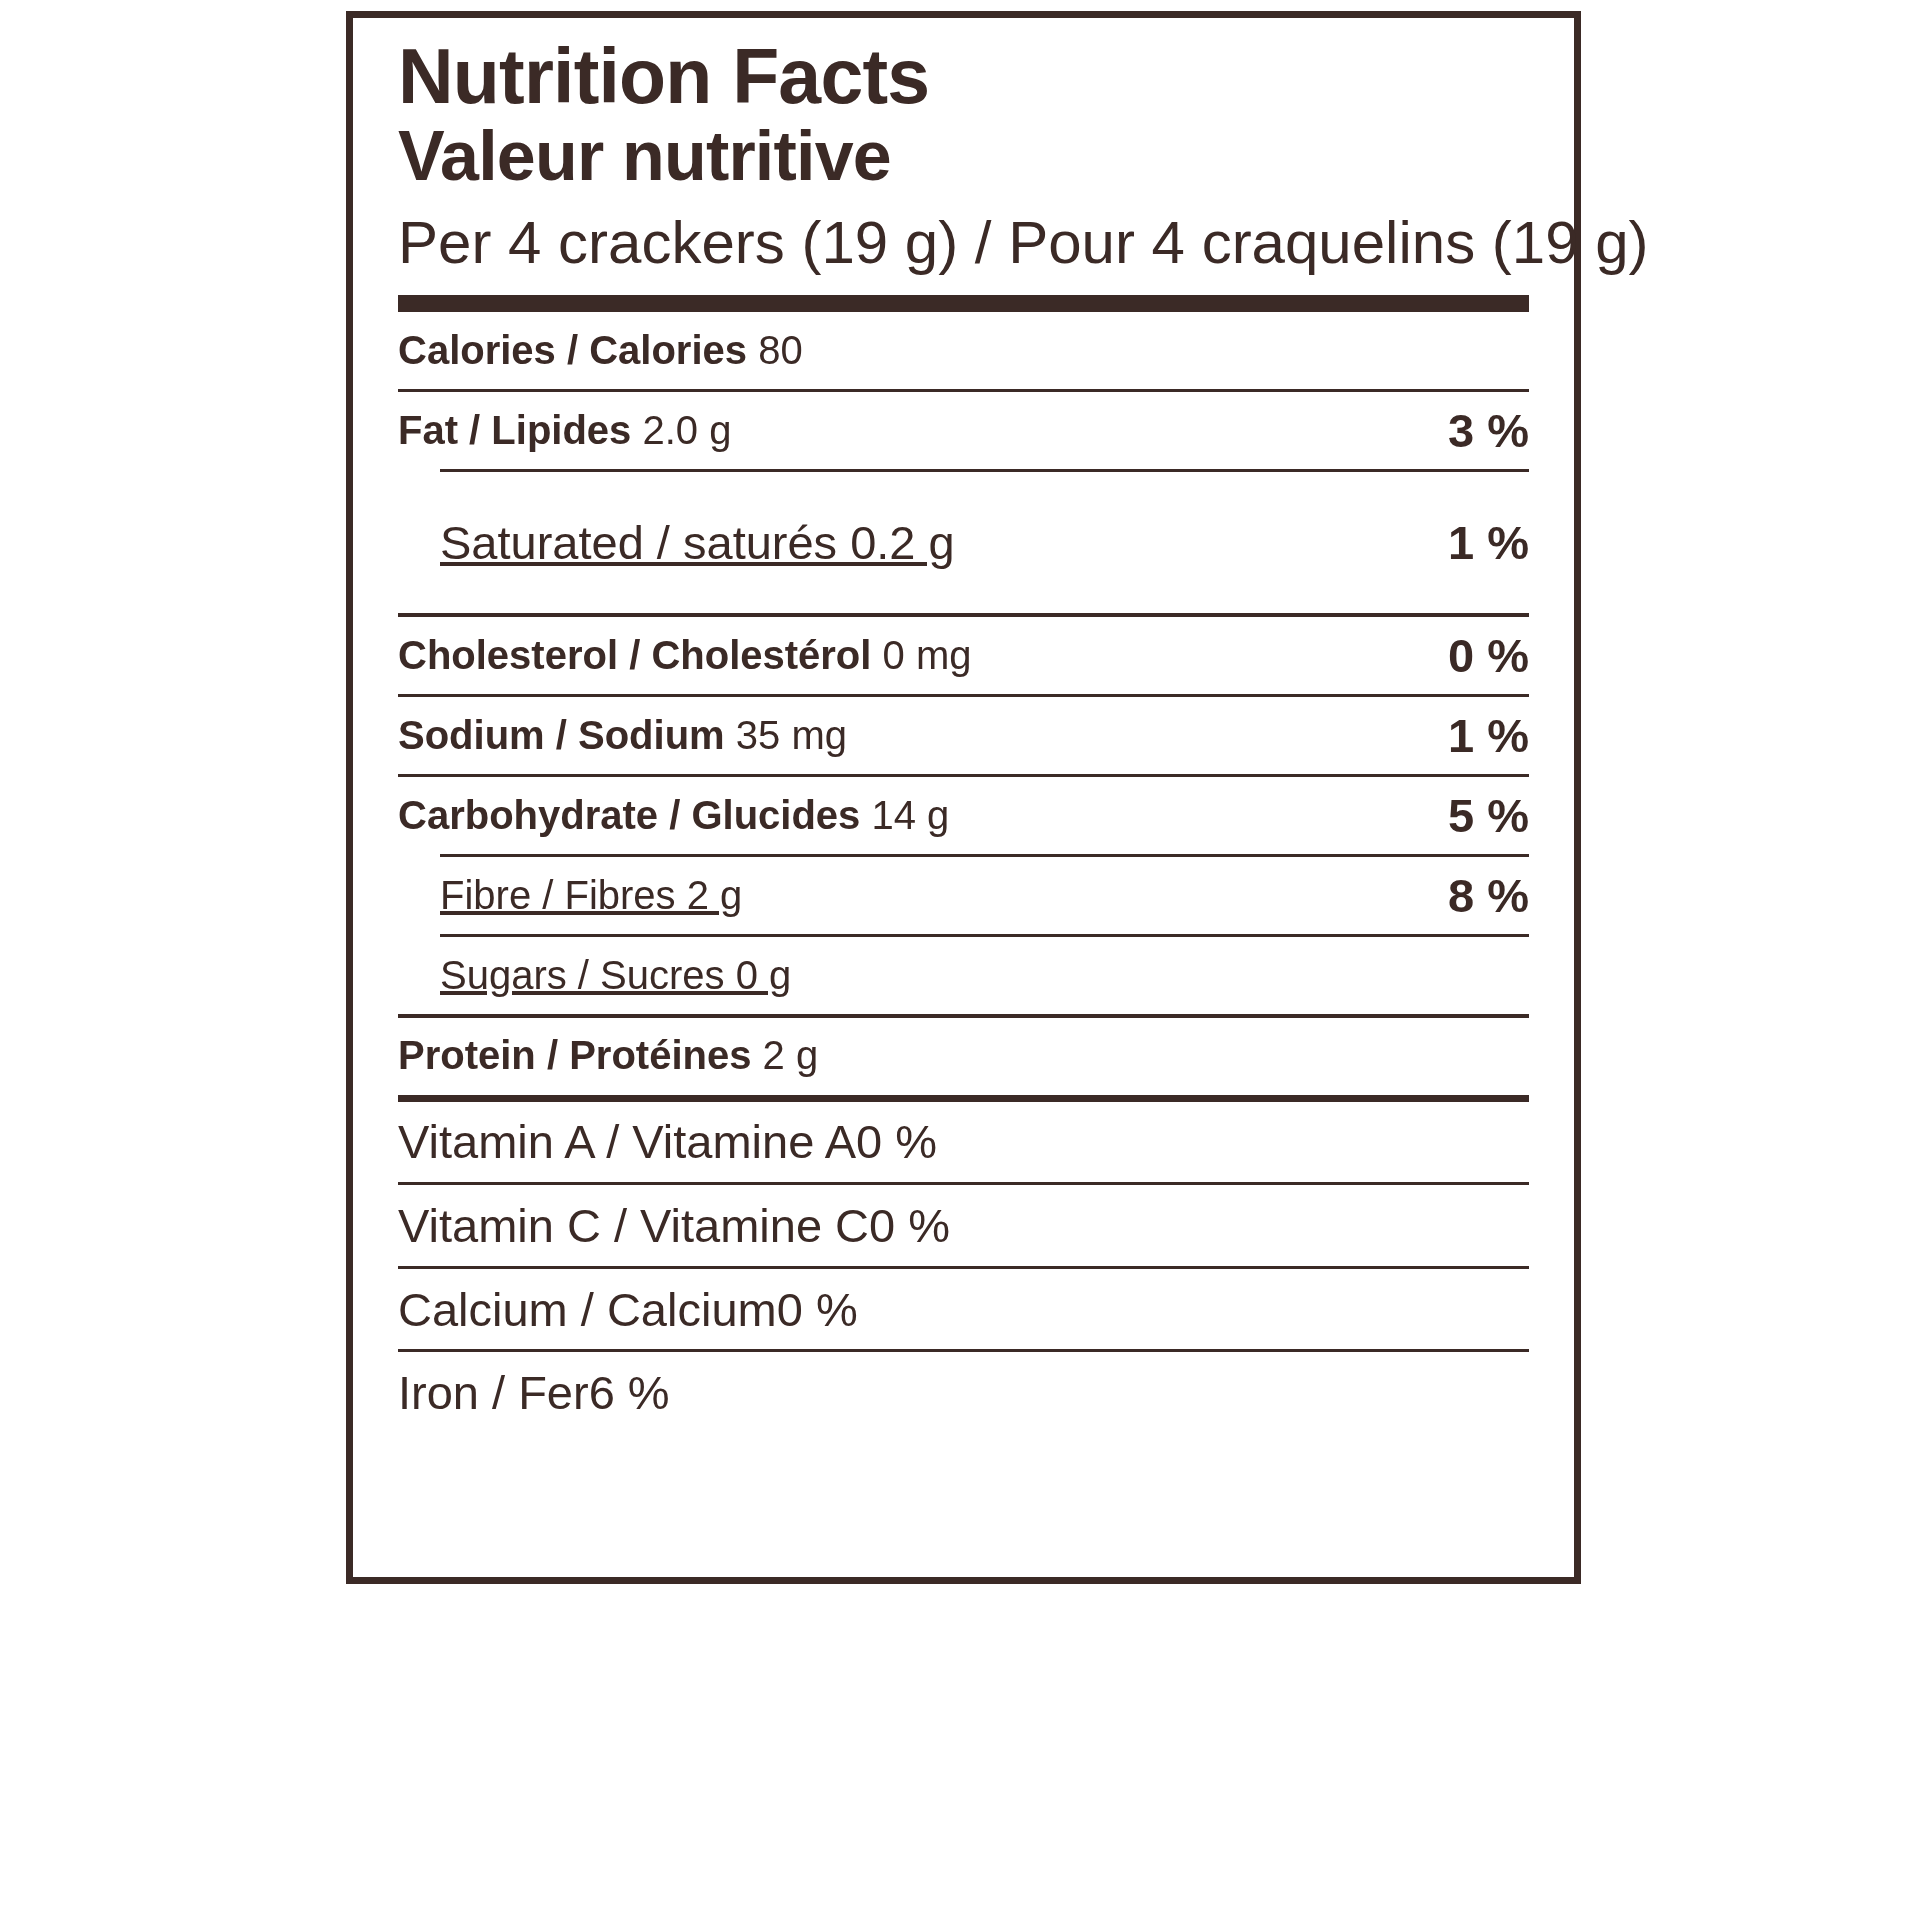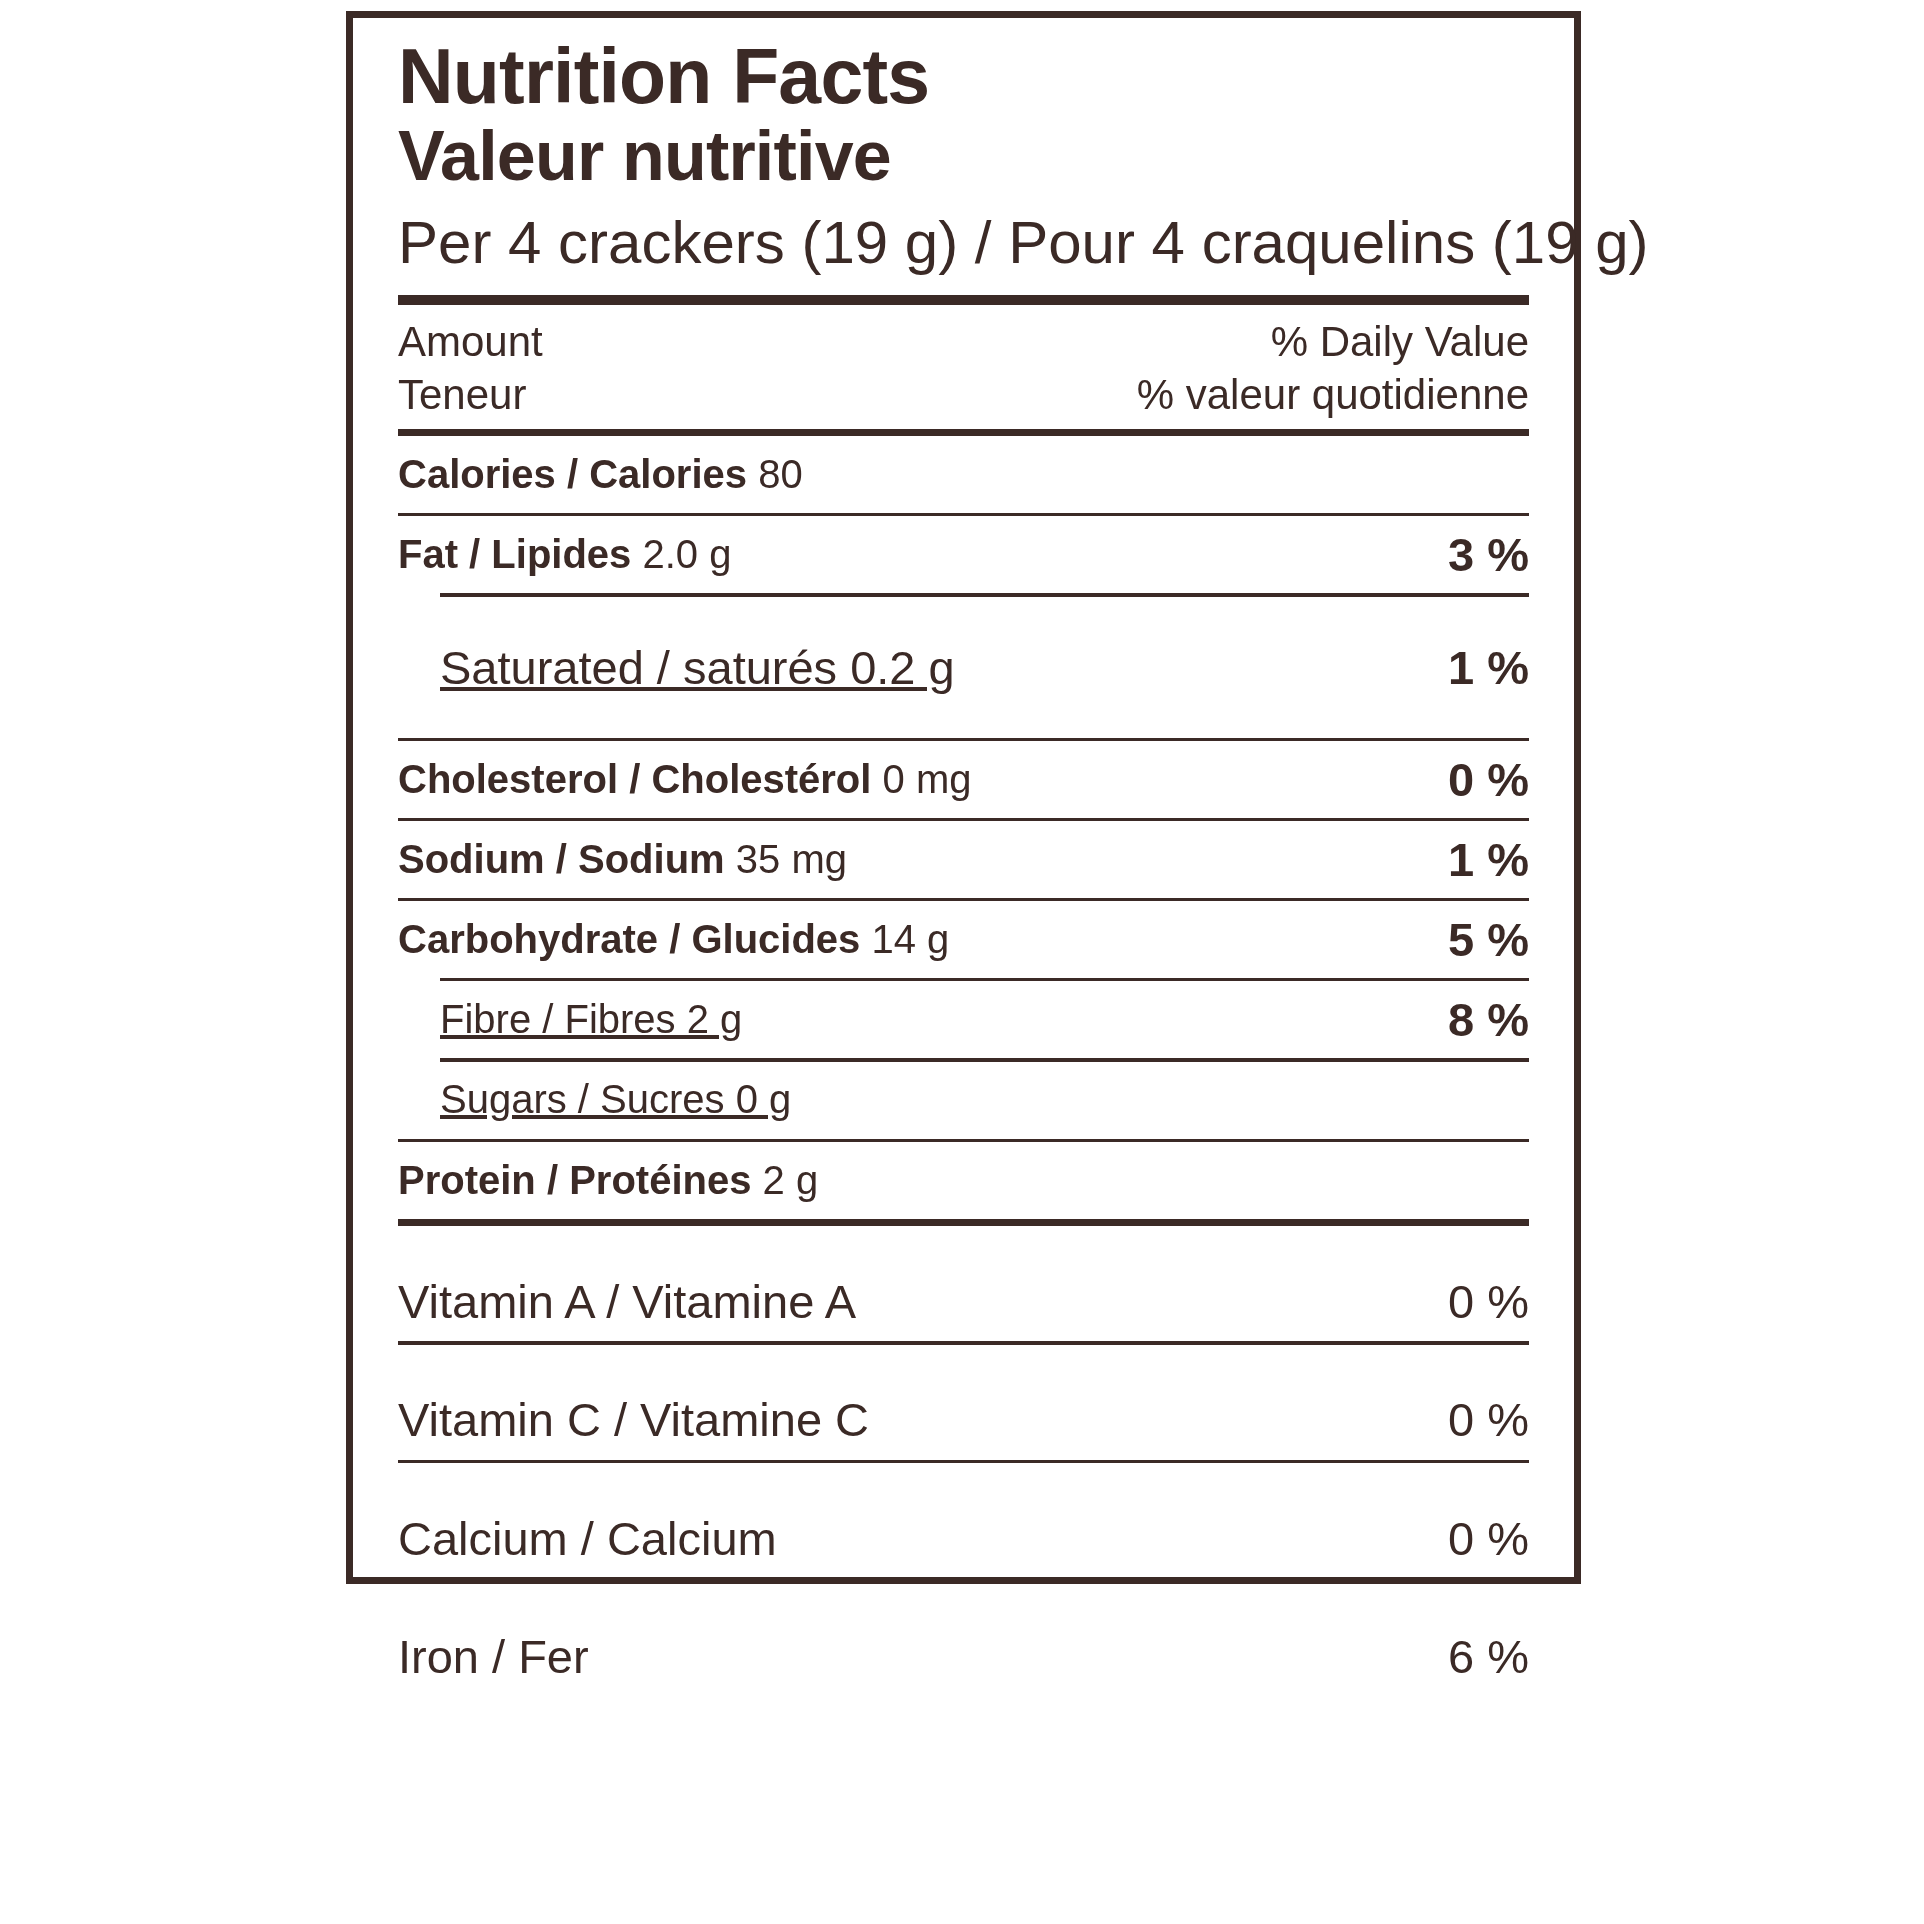--- a/index.html
+++ b/index.html
@@ -129,51 +129,40 @@
   
   .rule-indent {
     height: 3.2px;
     background: #3B2A26;
     margin-left: 42px;
   }
 
   .vit-row {
     display: flex;
     align-items: center;
-    justify-content: space-between;
+    justify-content: flex-start;
     min-height: 74px;
     padding: 3.2px 0;
-    margin-top: 35px;
   }
   .vit-row .label { font-size: 47px; }
   .vit-row .dv { font-size: 47px; text-align: right; white-space: nowrap; }
 </style>
 </head>
 <body>
 
 <div class="page">
   <div class="panel">
     <div class="inner">
 
       <div class="title-en">Nutrition Facts</div>
       <div class="title-fr">Valeur nutritive</div>
       <div class="serving">Per 4 crackers (19 g) / Pour 4 craquelins (19 g)</div>
 
       <div class="rule-thick"></div>
 
-      <div class="hdr">
-        <div class="hdr-left">
-          <div>Amount</div>
-          <div>Teneur</div>
-        </div>
-        <div class="hdr-right">
-          <div>% Daily Value</div>
-          <div>% valeur quotidienne</div>
-        </div>
-      </div>
 
       <div class="rule-med"></div>
 
       <div class="row">
         <div class="label">
           <b>Calories / Calories</b>
           <span class="reg">80</span>
         </div>
         <div class="dv"></div>
       </div>

